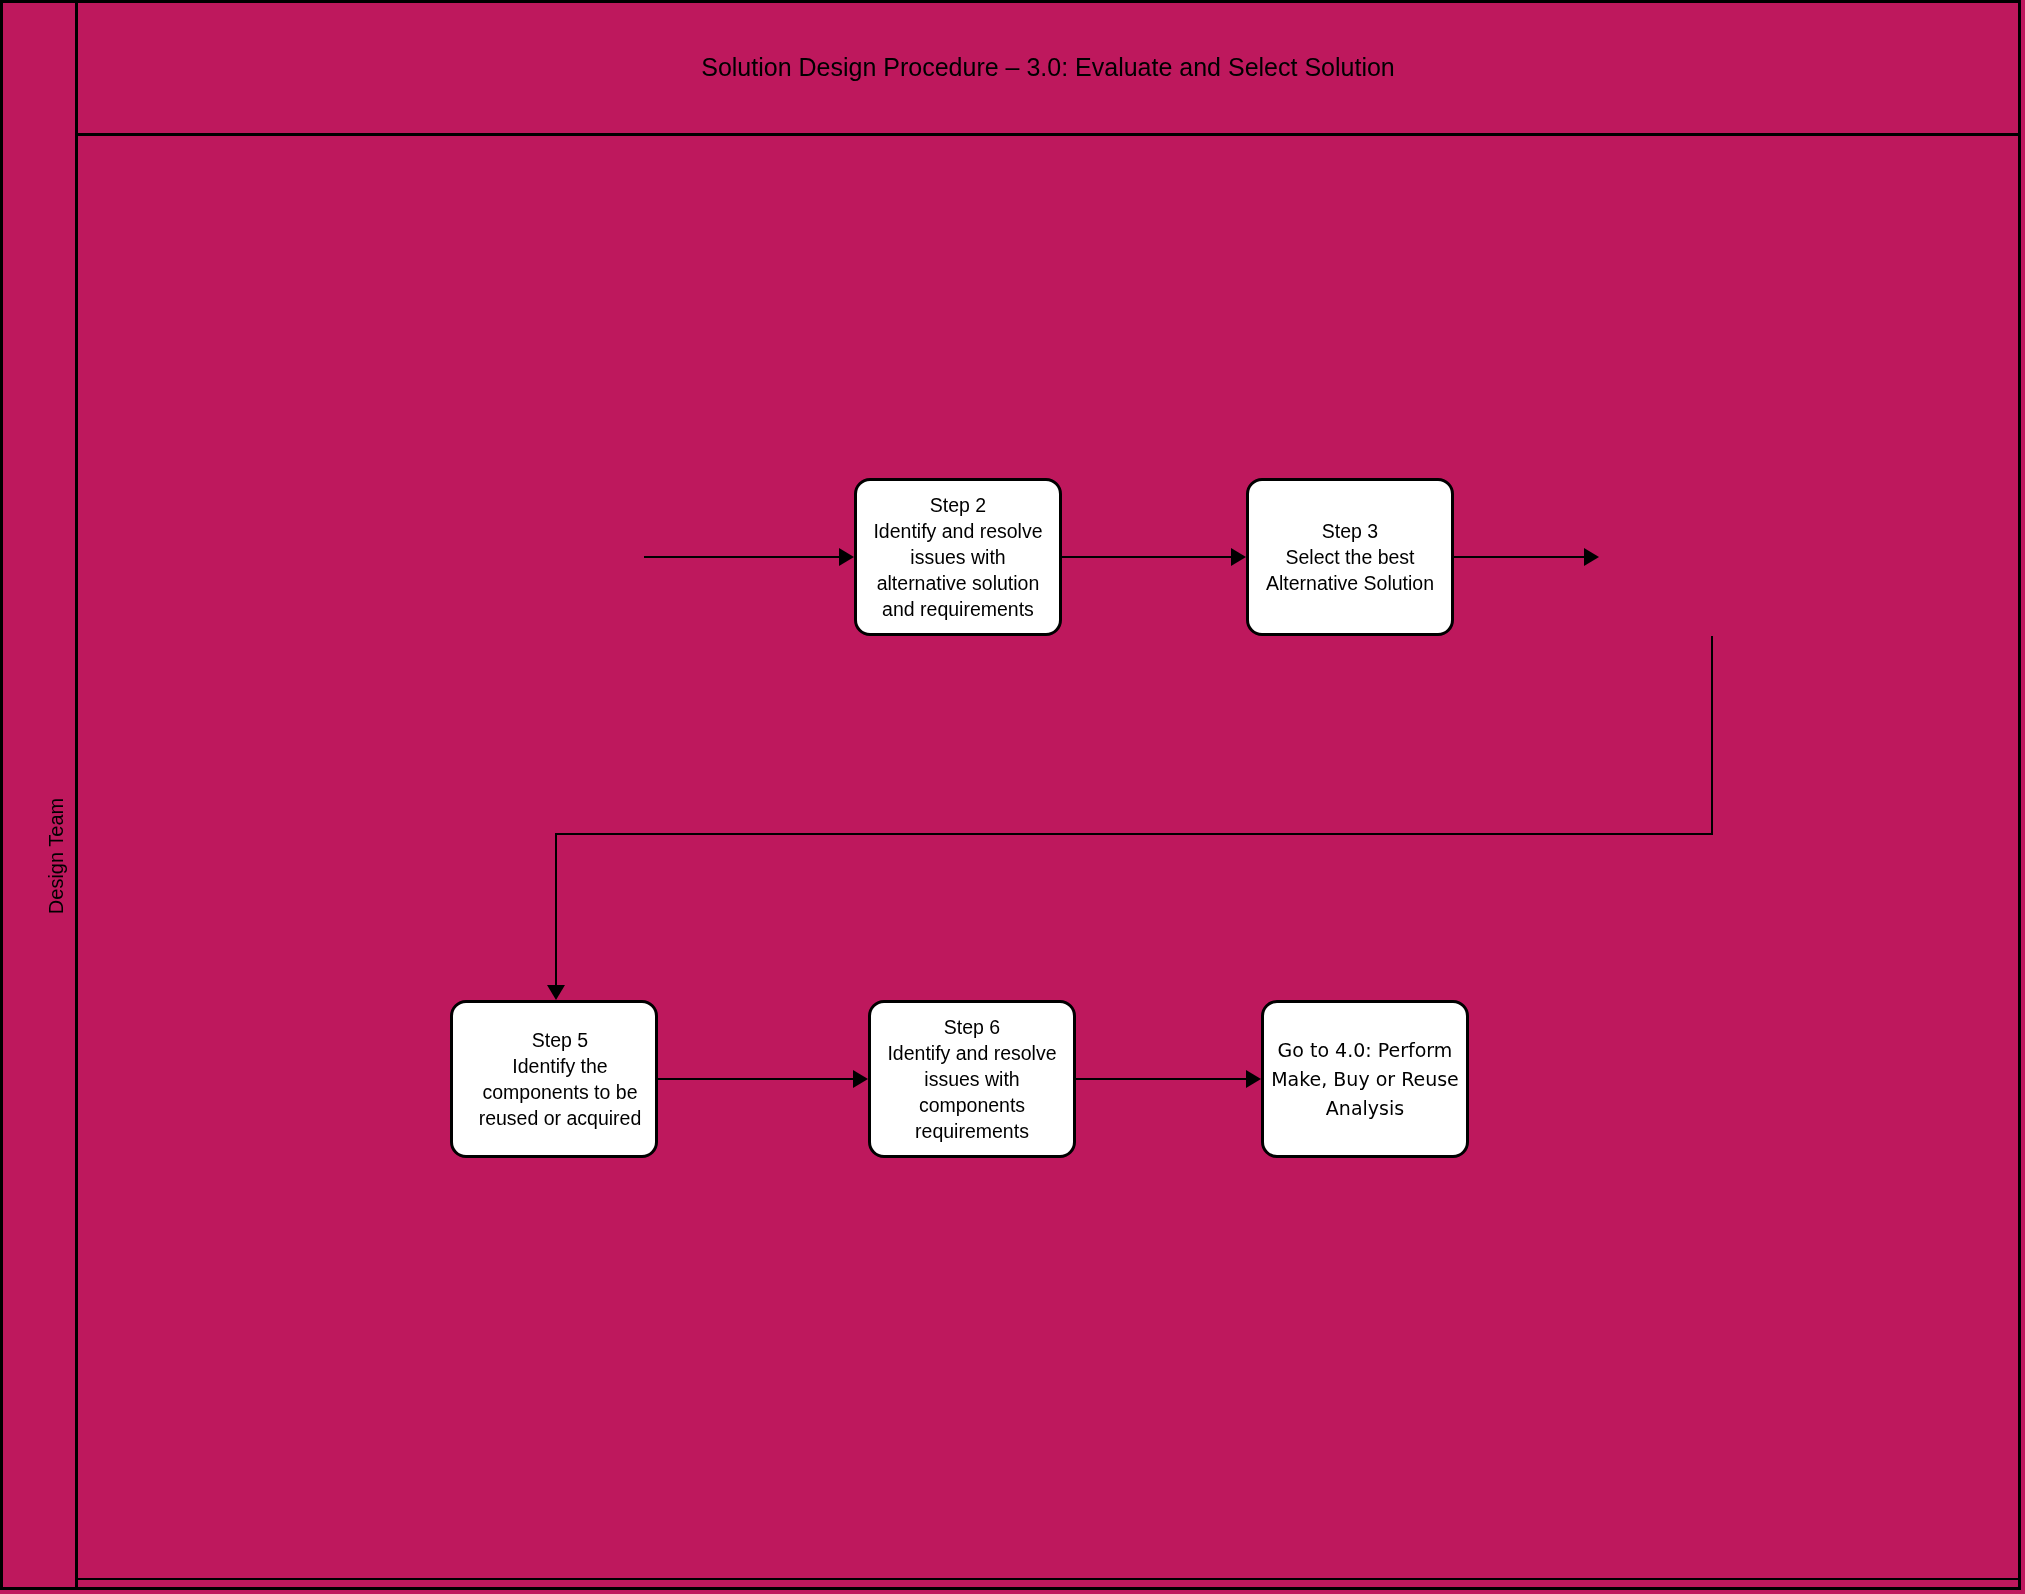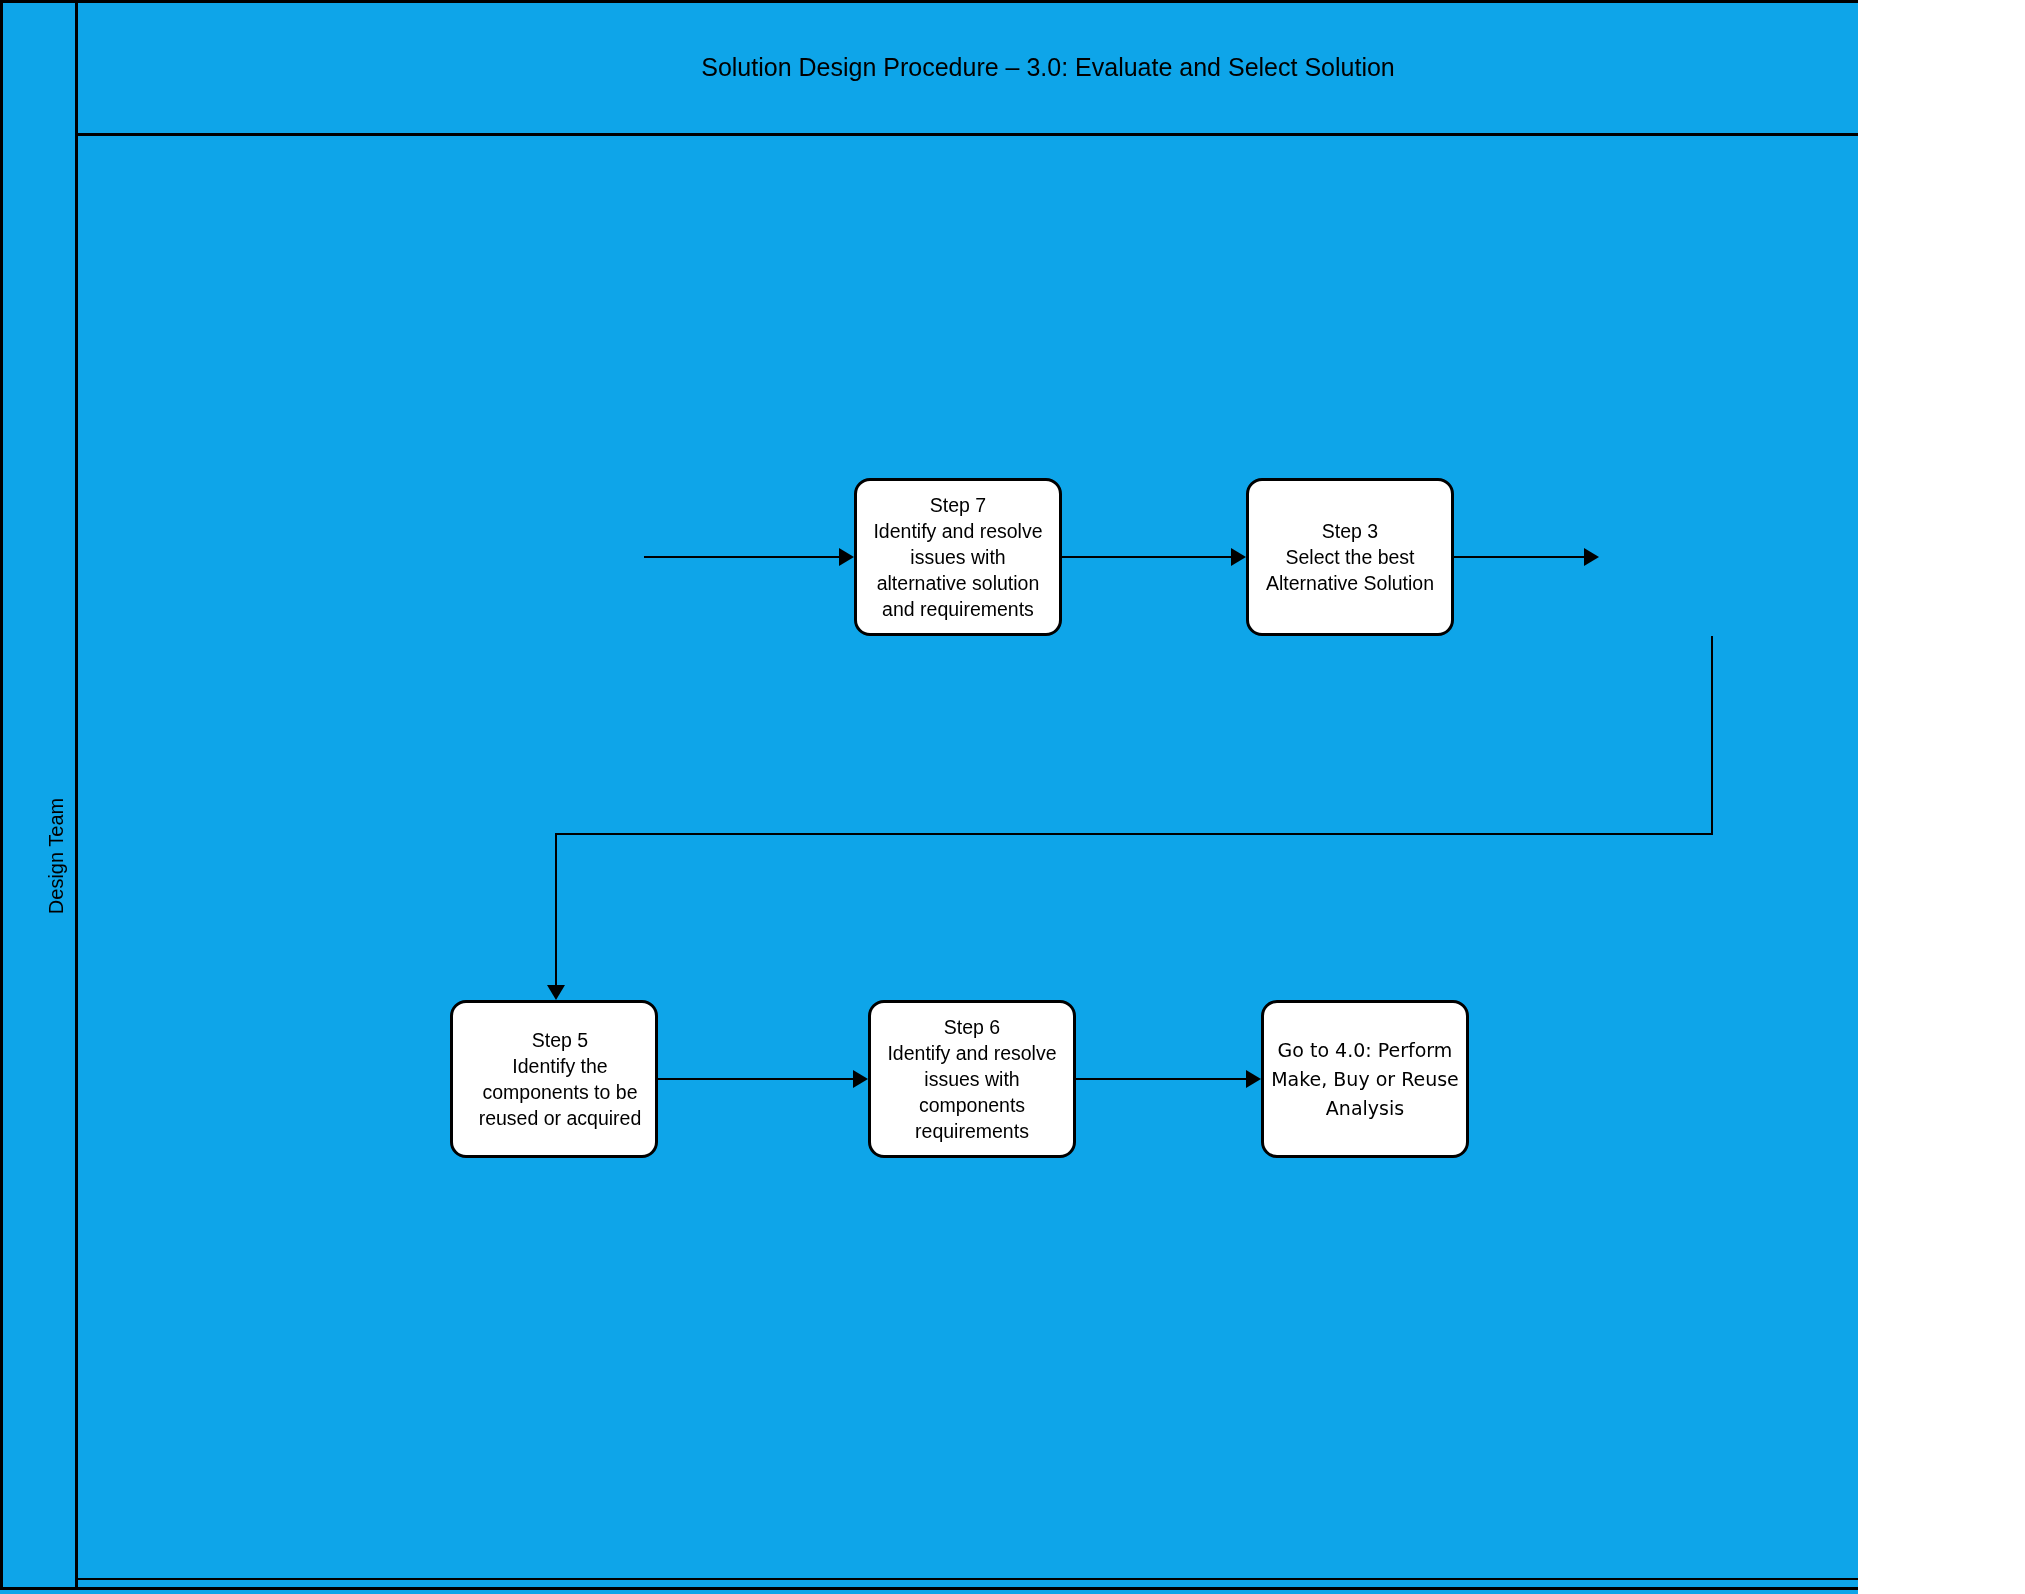--- a/index.html
+++ b/index.html
@@ -7,23 +7,23 @@
     padding: 0;
     background: #ffffff;
   }
   body {
     font-family: "Liberation Sans", sans-serif;
     color: #000000;
   }
 
   #page {
     position: relative;
-    width: 1858px;
+    width: 2025px;
     height: 1594px;
-    background: #0ea5e9;
+    background: #be185d;
     overflow: hidden;
   }
 
   
   .frame-outer {
     position: absolute;
     left: 0px;
     top: 0px;
     width: 2021px;
     height: 1590px;
@@ -170,21 +170,21 @@
   <div class="frame-left-divider"></div>
   <div class="frame-title-divider"></div>
   <div class="frame-footer-divider"></div>
 
   <div class="diagram-title">Solution Design Procedure – 3.0: Evaluate and Select Solution</div>
 
   <div class="lane-label">Design Team</div>
 
 
   <div class="node n-step2">
-    <span class="node-text">Step 7
+    <span class="node-text">Step 2
 Identify and resolve
 issues with
 alternative solution
 and requirements</span>
   </div>
 
   <div class="node n-step3">
     <span class="node-text">Step 3
 Select the best
 Alternative Solution</span>

